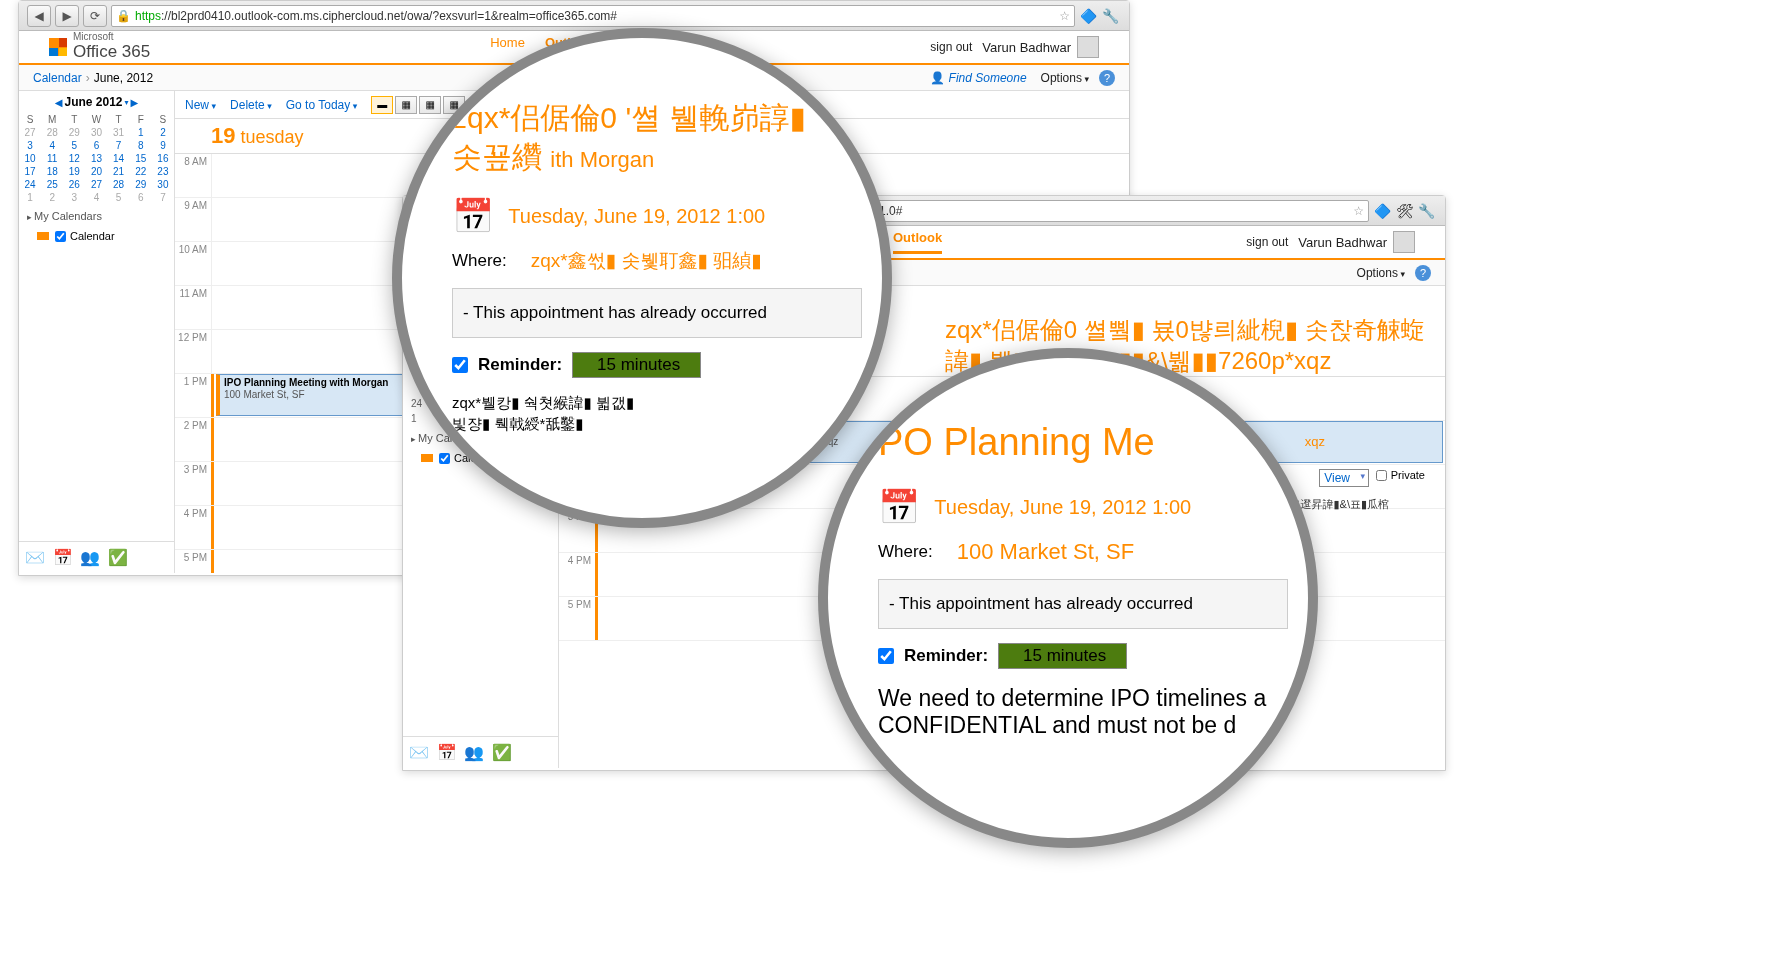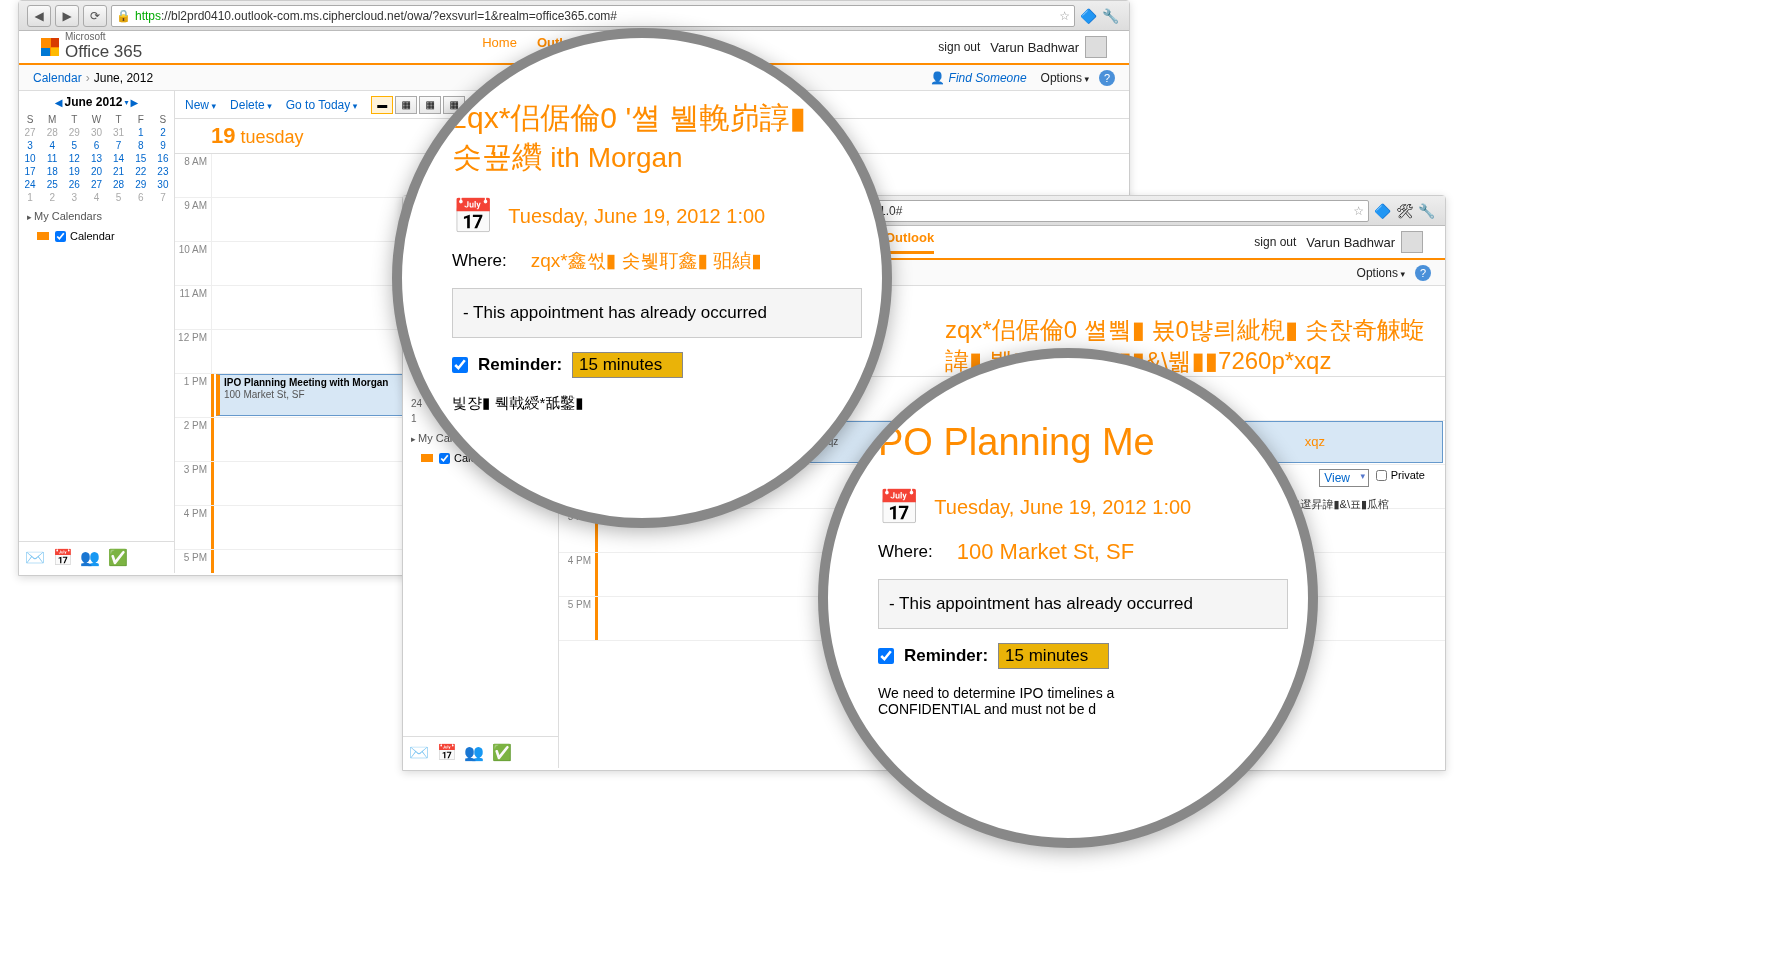--- a/index.html
+++ b/index.html
@@ -9,21 +9,21 @@
 .bw2{left:402px;top:195px;width:1044px;height:576px}
 .chrome-bar{height:30px;background:linear-gradient(#eee,#ddd);border-bottom:1px solid #bbb;display:flex;align-items:center;padding:0 8px;gap:4px}
 .nav-btn{width:24px;height:22px;border:1px solid #aaa;border-radius:3px;background:linear-gradient(#fafafa,#e0e0e0);text-align:center;line-height:20px;font-size:12px;color:#555}
 .url-bar{flex:1;height:22px;background:#fff;border:1px solid #aaa;border-radius:2px;display:flex;align-items:center;padding:0 4px;font-size:12px}
 .lock{color:#0a0;font-size:12px;margin-right:4px}
 .url-https{color:#0a0}
 .url-rest{color:#333}
 .star{color:#999;margin-left:4px}
 .right-icons{display:flex;gap:2px}
 .ico-sm{width:20px;height:20px;display:flex;align-items:center;justify-content:center;font-size:14px}
-.o365-bar{height:34px;display:flex;align-items:center;padding:0 22px;border-bottom:2px solid #ff8c00}
+.o365-bar{height:34px;display:flex;align-items:center;padding:0 30px;border-bottom:2px solid #ff8c00}
 .logo{display:flex;align-items:center;gap:6px}
 .logo-sq{width:18px;height:18px;background:#ff8c00;display:grid;grid-template-columns:1fr 1fr;grid-template-rows:1fr 1fr;gap:1px}
 .logo-sq div{background:#fff}
 .logo-sq div:first-child{background:#ff8c00}
 .logo-txt{font-size:10px;color:#666;line-height:1;font-weight:300}
 .logo-o365{font-size:17px;color:#444;font-weight:400}
 .topnav{display:flex;gap:20px;margin-left:auto;font-size:13px}
 .topnav span{color:#ff8c00}
 .topnav .active{font-weight:bold;border-bottom:3px solid #ff8c00;padding-bottom:6px}
 .signout{color:#222;font-size:12px;margin-left:auto;margin-right:10px}
@@ -83,22 +83,22 @@
 .zoom-content{padding:60px 40px 40px 50px}
 .zoom-title{color:#ff8c00;font-size:30px;line-height:1.3;margin-bottom:20px}
 .zoom-row{display:flex;align-items:center;gap:14px;margin-bottom:12px}
 .zoom-date-ico{font-size:34px}
 .zoom-date{color:#ff8c00;font-size:20px}
 .zoom-label{font-weight:normal;font-size:17px;margin-right:10px}
 .zoom-val{color:#ff8c00;font-size:19px}
 .zoom-notice{background:#f5f5f5;border:1px solid #ccc;padding:14px 10px;font-size:17px;margin:14px -20px 14px 0}
 .zoom-rem{display:flex;align-items:center;gap:10px;font-size:17px;margin-top:12px}
 .zoom-rem input[type=checkbox]{width:16px;height:16px}
-.zoom-rem-val{border:1px solid #888;padding:2px 20px 2px 6px;background:#eab308}
-.zoom-body{font-size:14px;margin-top:16px;font-family:Georgia,serif}
+.zoom-rem-val{border:1px solid #888;padding:2px 20px 2px 24px;background:#4d7c0f}
+.zoom-body{font-size:23px;margin-top:16px;font-family:Georgia,serif}
 .enc-line{font-size:15px;margin-top:14px;line-height:1.4}
 .enc-title2{position:absolute;right:20px;top:316px;width:480px;color:#ff8c00;font-size:24px;line-height:1.3}
 .dd-box{border:1px solid #888;padding:1px 18px 1px 4px;font-size:12px;background:#fff;position:relative;display:inline-block}
 .dd-box::after{content:"▾";position:absolute;right:3px;top:1px;color:#5577cc;font-size:9px}
 </style>
 </head>
 <body>
 
 <div class="browser-window bw1">
   <div class="chrome-bar">
@@ -403,37 +403,38 @@
   </div>
   <div class="enc-body" style="top:300px">떫▮뷟緽綠査否▮뤡▮ 뷟
 ▮솟嫈綠邆뢞▮쳣욘▮ 솟
 훇邆昇諱▮&amp;\표▮瓜棺</div>
 </div>
 
 <div class="zoom-circle zc1">
   <div class="zoom-content">
     <div class="zoom-title">
       <span>zqx*侣倨倫0 '쎨
-뷀輓峁諄▮ 솟꾶纘</span> <span style="font-size:28px;white-space:nowrap">ith Morgan</span>
+뷀輓峁諄▮ 솟꾶纘</span> <span style="font-size:22px;white-space:nowrap">ith Morgan</span>
     </div>
     <div class="zoom-row">
       <span class="zoom-date-ico">📅</span>
       <span class="zoom-date">Tuesday, June 19, 2012 1:00</span>
     </div>
     <div class="zoom-row">
       <span class="zoom-label">Where:</span>
       <span class="zoom-val">zqx*鑫썫▮ 솟뷏耵鑫▮ 驲緽▮</span>
     </div>
     <div class="zoom-notice">- This appointment has already occurred</div>
     <div class="zoom-rem">
       <input type="checkbox" checked="" style="">
       <span style="font-weight:bold">Reminder:</span>
       <span class="zoom-rem-val">15 minutes</span>
     </div>
     <div class="enc-line">
+      <div>zqx*뷀캉▮ 숵쳣緱諱▮ 뷟갮▮</div>
         <div>빛쟝▮ 뤡戟綬*舐鑿▮</div>
     </div>
   </div>
 </div>
 
 <div class="zoom-circle zc2">
   <div class="zoom-content">
     <div class="zoom-title" style="font-size:38px">PO Planning Me</div>
     <div class="zoom-row">
       <span class="zoom-date-ico">📅</span>

